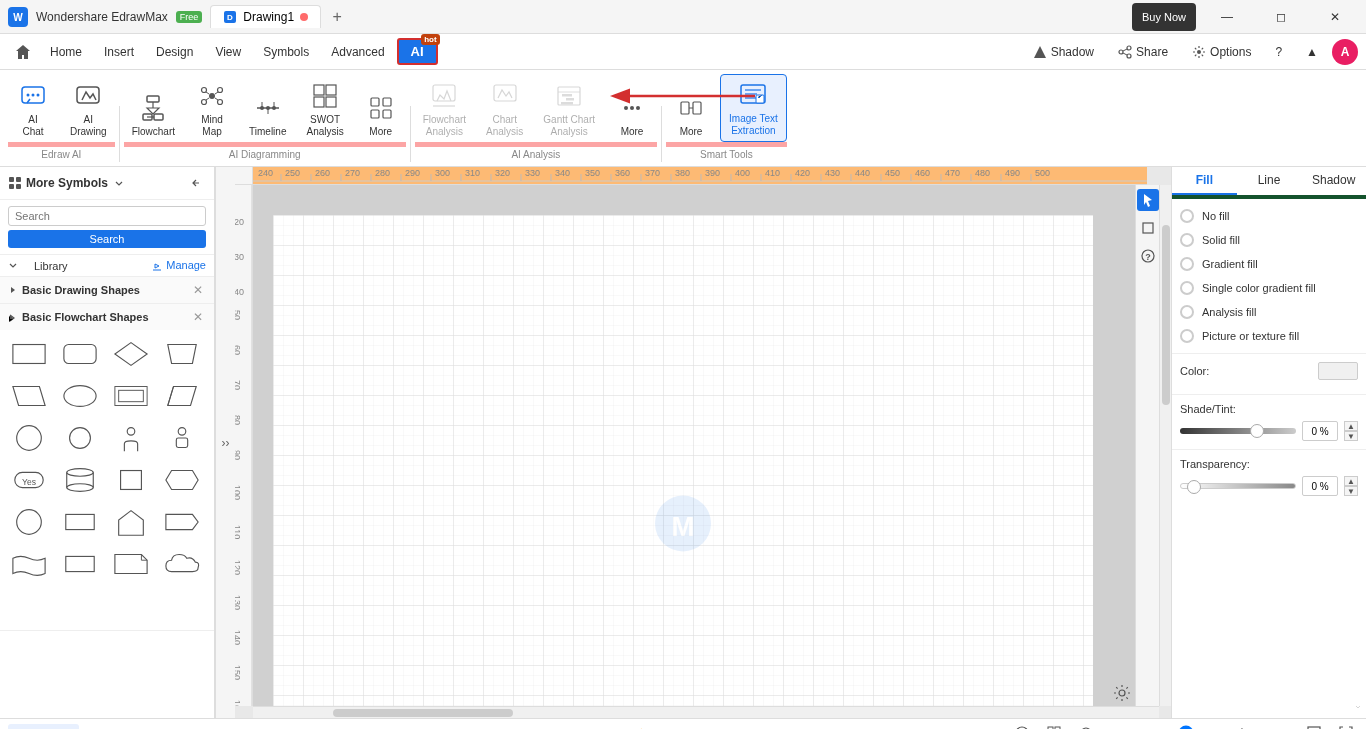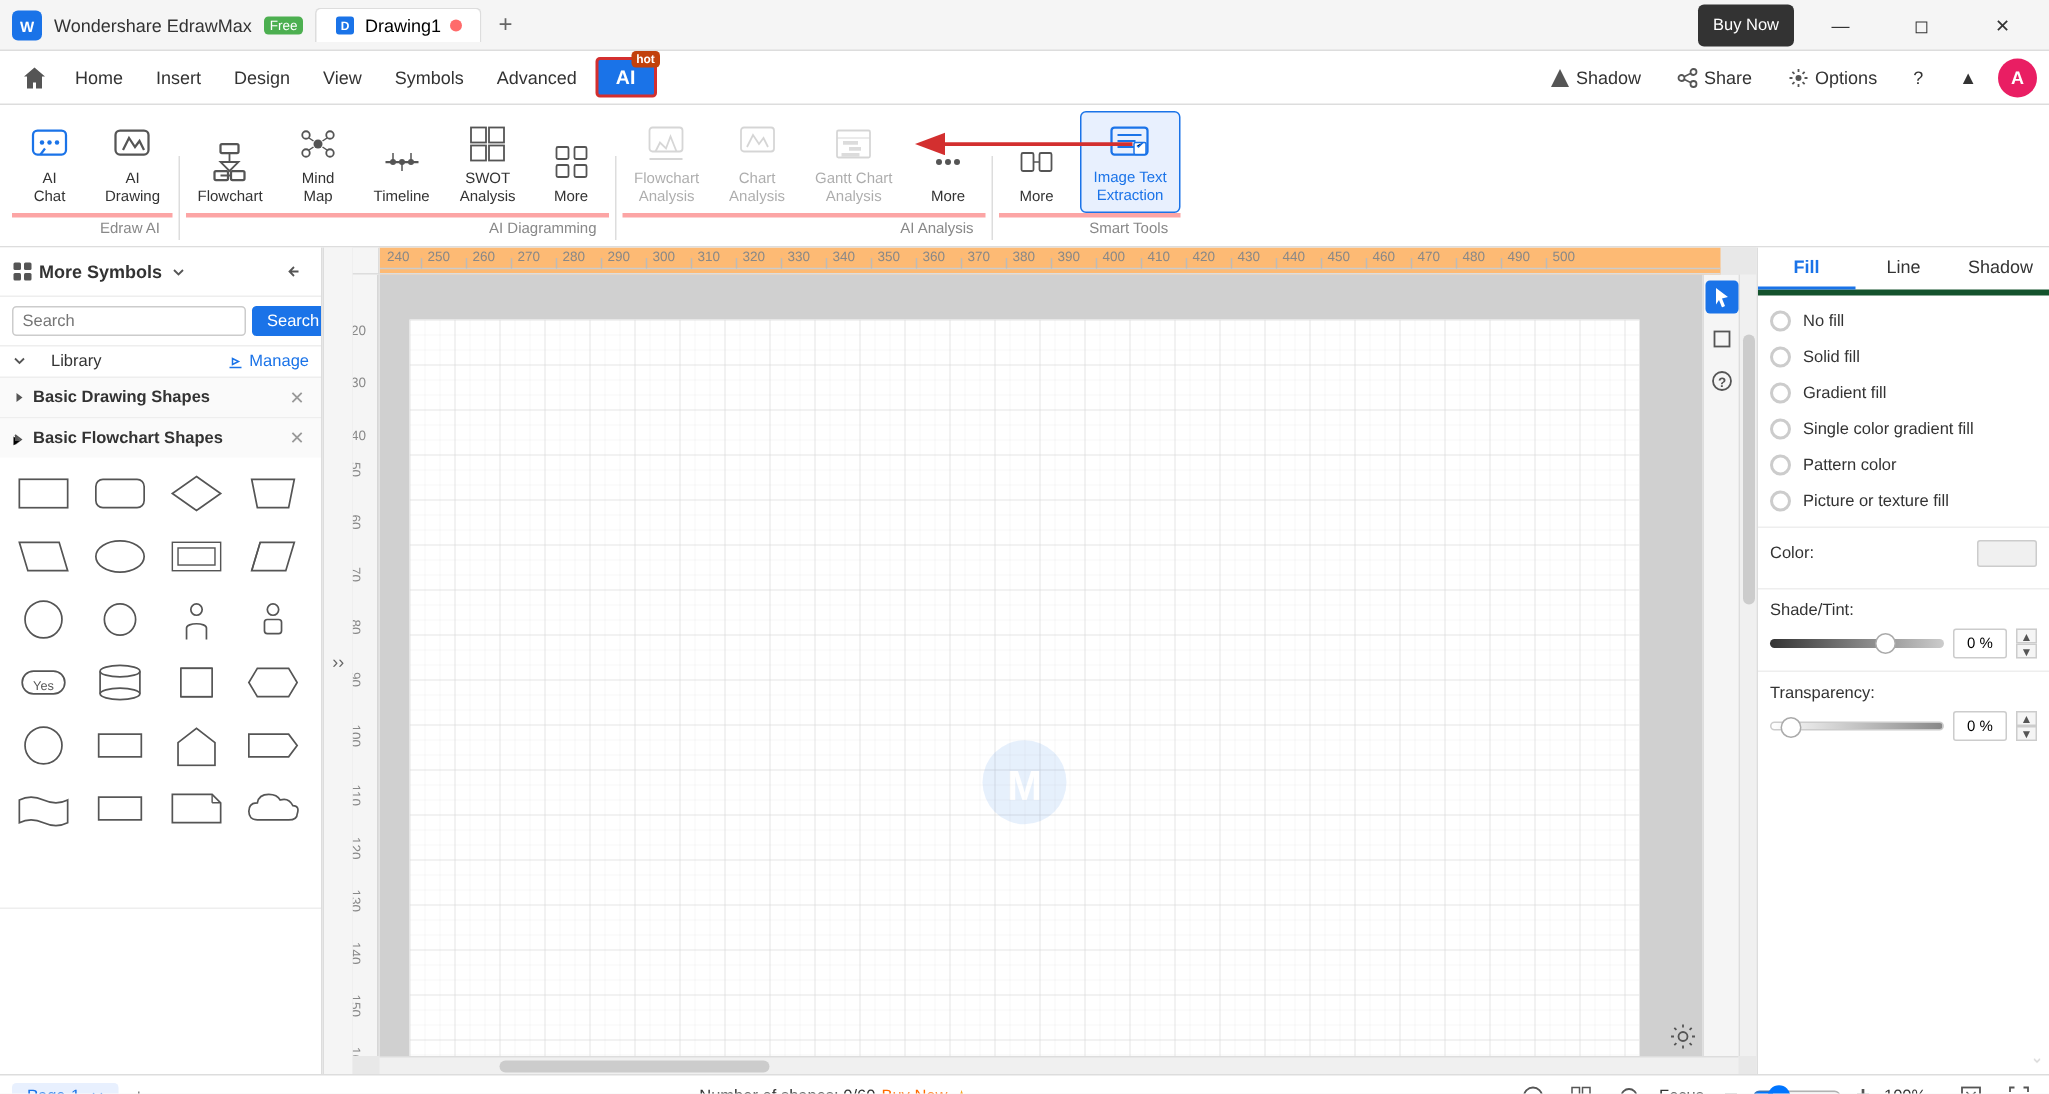--- a/index.html
+++ b/index.html
@@ -36,32 +36,32 @@
     #ribbon {
       background: white; border-bottom: 1px solid #ddd; padding: 4px 8px;
       display: flex; align-items: flex-end; gap: 0; min-height: 72px;
     }
     .ribbon-items { display: flex; align-items: flex-end; gap: 4px; }
     .ribbon-item { display: flex; flex-direction: column; align-items: center; padding: 4px 8px; cursor: pointer; border-radius: 3px; min-width: 50px; }
     .ribbon-item.disabled { opacity: 0.4; cursor: default; }
     .ribbon-icon { width: 32px; height: 32px; display: flex; align-items: center; justify-content: center; font-size: 20px; color: #555; }
     .ribbon-label { font-size: 10px; color: #333; text-align: center; line-height: 1.2; margin-top: 2px; }
     .ribbon-separator { width: 1px; background: #ddd; height: 56px; margin: 0 4px; }
-    .ribbon-section-label { font-size: 10px; color: #888; padding: 2px 8px; border-top: 3px solid #fca5a5; width: 100%; text-align: right; }
+    .ribbon-section-label { font-size: 10px; color: #888; padding: 2px 8px; border-top: 5px solid #fca5a5; width: 100%; text-align: center; }
     .ribbon-section { display: flex; flex-direction: column; align-items: center; }
 
     
     #main-layout { display: flex; height: calc(729px - 34px - 36px - 80px - 28px); }
 
     
     #left-panel { width: 215px; background: white; border-right: 1px solid #ddd; display: flex; flex-direction: column; overflow: hidden; }
     #panel-header { display: flex; align-items: center; padding: 6px 8px; border-bottom: 1px solid #eee; gap: 4px; }
     #panel-title { font-size: 12px; font-weight: bold; color: #333; }
     #panel-toggle { margin-left: auto; width: 20px; height: 20px; display: flex; align-items: center; justify-content: center; cursor: pointer; color: #666; }
-    #search-bar { display: flex; padding: 6px 8px; gap: 4px; border-bottom: 1px solid #eee; }
+    #search-bar { display: flex; padding: 6px 8px; gap: 4px; border-bottom: 1px solid #eee; flex-direction: column; }
     #search-input { flex: 1; padding: 3px 6px; border: 1px solid #ccc; border-radius: 3px; font-size: 11px; }
     #search-btn { padding: 3px 10px; background: #1a73e8; color: white; border: none; border-radius: 3px; font-size: 11px; cursor: pointer; }
     #library-header { display: flex; align-items: center; padding: 4px 8px; border-bottom: 1px solid #eee; }
     #library-label { font-size: 11px; color: #333; display: flex; align-items: center; gap: 16px; }
     #manage-btn { margin-left: auto; font-size: 11px; color: #1a73e8; cursor: pointer; }
 
     .shape-category { border-bottom: 1px solid #eee; }
     .shape-cat-header { display: flex; align-items: center; padding: 5px 8px; cursor: pointer; background: #fafafa; }
     .shape-cat-title { font-size: 11px; font-weight: 600; color: #333; flex: 1; }
     .shape-cat-close { width: 16px; height: 16px; display: flex; align-items: center; justify-content: center; color: #999; font-size: 12px; cursor: pointer; }
@@ -786,21 +786,21 @@
       <div class="fill-option">
         <div class="fill-radio"></div>
         <span class="fill-option-label">Gradient fill</span>
       </div>
       <div class="fill-option">
         <div class="fill-radio"></div>
         <span class="fill-option-label">Single color gradient fill</span>
       </div>
       <div class="fill-option">
         <div class="fill-radio"></div>
-        <span class="fill-option-label">Pattern color</span>
+        <span class="fill-option-label">Analysis fill</span>
       </div>
       <div class="fill-option">
         <div class="fill-radio"></div>
         <span class="fill-option-label">Picture or texture fill</span>
       </div>
     </div>
     <div id="color-section">
       <div class="prop-row">
         <span class="prop-label">Color:</span>
         <div class="color-swatch"></div>

